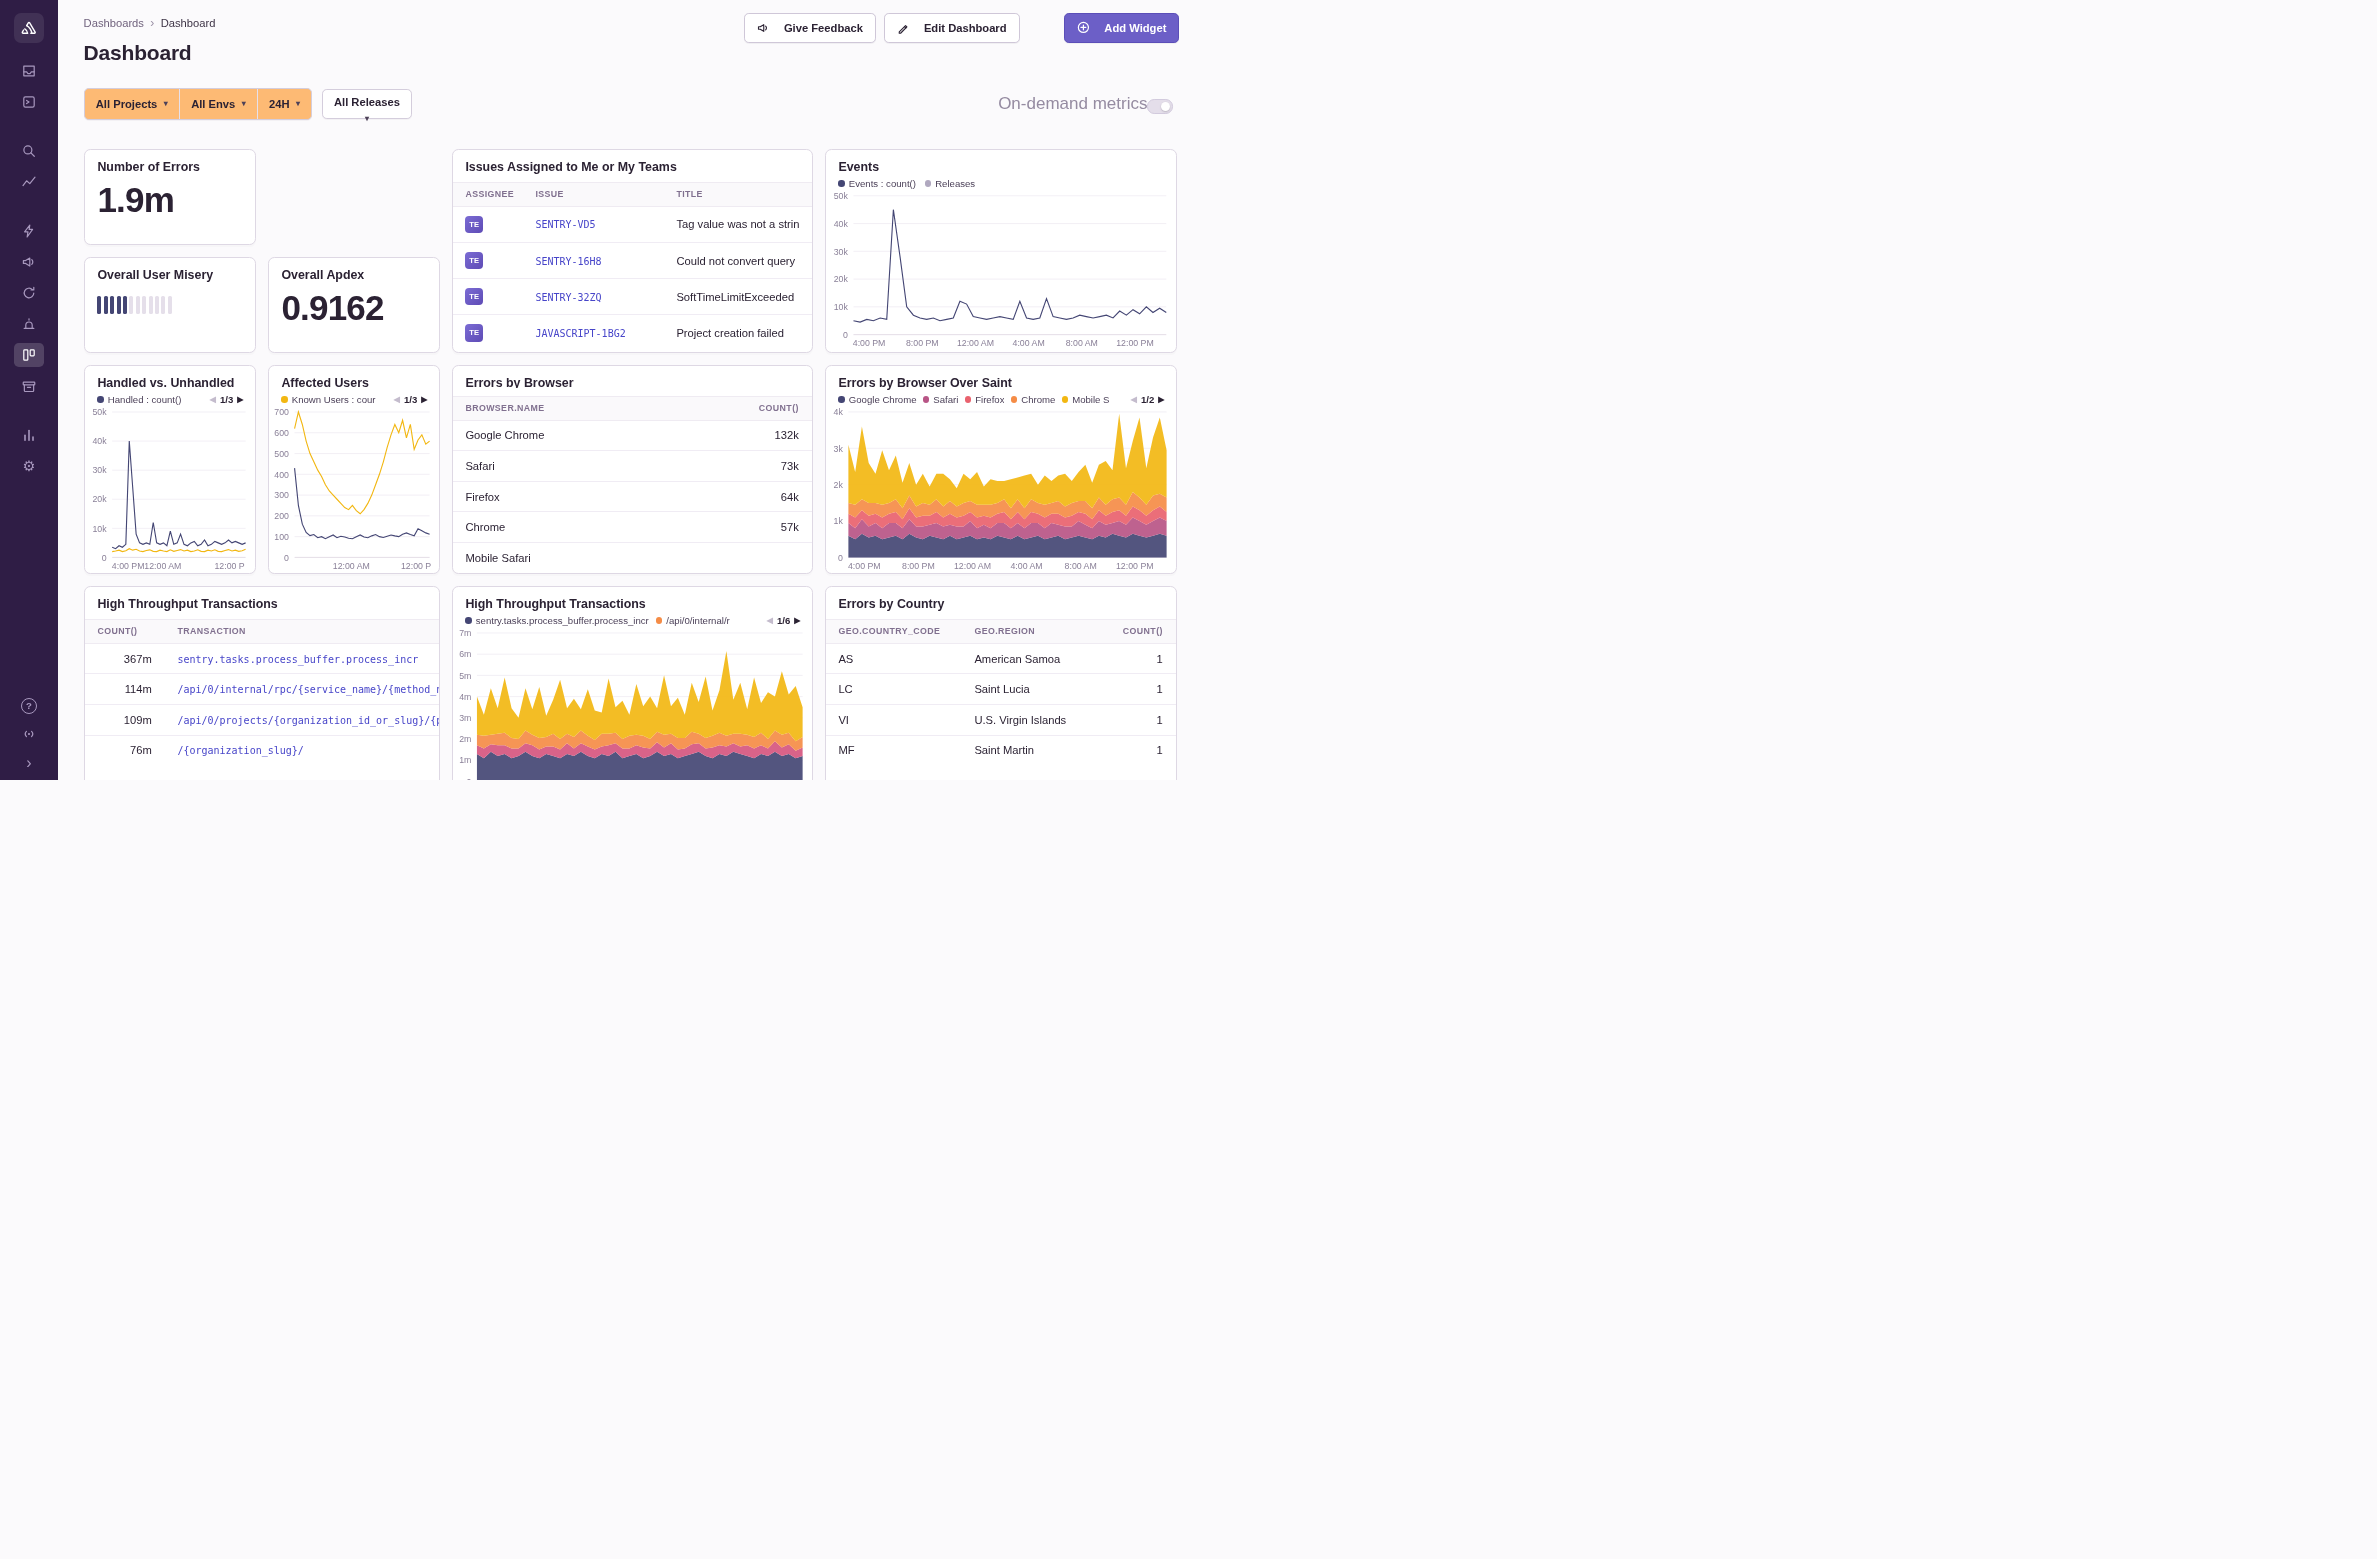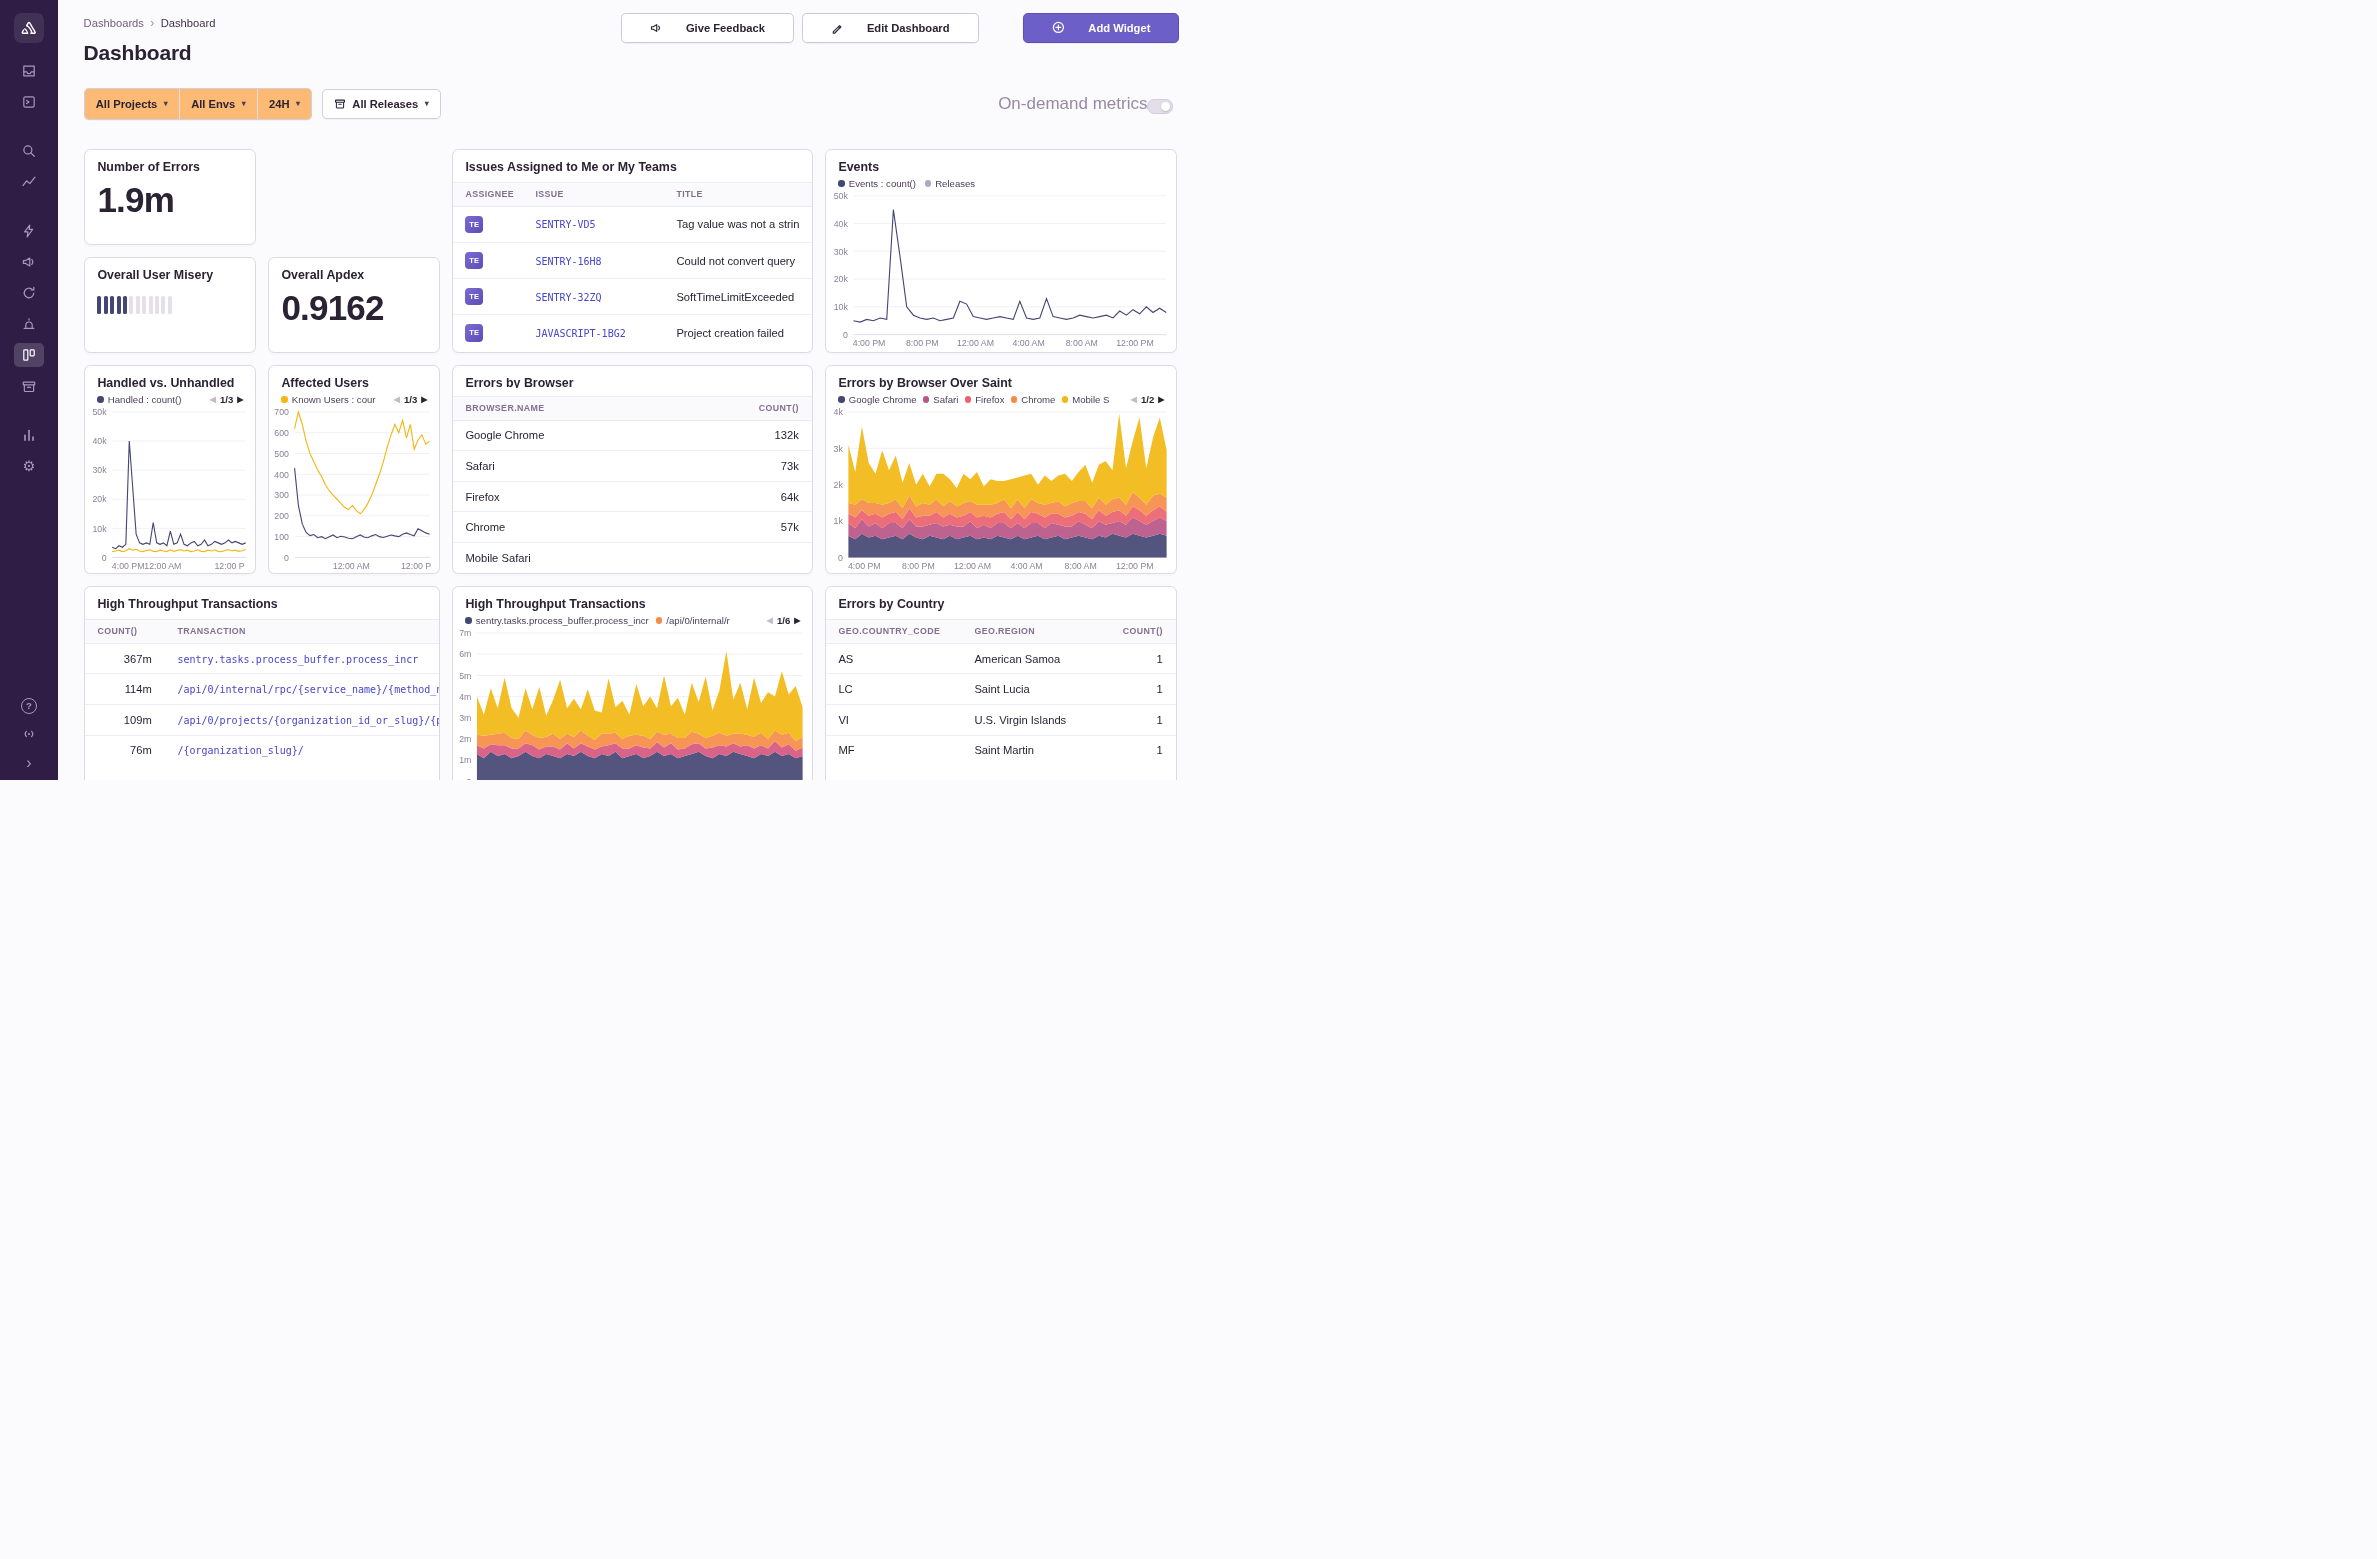--- a/index.html
+++ b/index.html
@@ -23,31 +23,31 @@
   .help-circle { width:16px; height:16px; border:1.2px solid #A898BE; border-radius:50%; color:#A898BE; font-size:9.6px; font-weight:bold; display:flex; align-items:center; justify-content:center; }
   .collapse-gl { color:#A898BE; font-size:16px; line-height:1; }
   
   .main { flex:1; min-width:0; padding:12.8px 9.6px 0 25.6px; display:flex; flex-direction:column; }
   .topbar { display:flex; justify-content:space-between; align-items:flex-start; }
   .crumbs { font-size:11.2px; color:#71637E; display:flex; gap:6.4px; align-items:center; margin-top:3.2px; }
   .crumbs .cur { color:#3E3446; }
   .crumbs .sep { color:#9C92A8; font-size:12px; }
   .page-title { font-size:21px; font-weight:700; letter-spacing:-0.2px; margin-top:11.2px; color:#2B2233; }
   .actions { display:flex; gap:8px; }
-  .btn { height:30px; padding:0 28px; border:0.8px solid #CFC7D8; border-radius:4.8px; background:#fff; font-family:inherit; font-weight:700; font-size:11.2px; color:#2B2233; display:inline-flex; align-items:center; gap:24px; cursor:pointer; box-shadow:0 0.8px 0.8px rgba(43,34,51,.05); }
+  .btn { height:30px; padding:0 12px; border:0.8px solid #CFC7D8; border-radius:4.8px; background:#fff; font-family:inherit; font-weight:700; font-size:11.2px; color:#2B2233; display:inline-flex; align-items:center; gap:15px; cursor:pointer; box-shadow:0 0.8px 0.8px rgba(43,34,51,.05); }
   .btn svg { stroke:#2B2233; fill:none; stroke-width:1.5; stroke-linecap:round; stroke-linejoin:round; }
   .btn.primary { background:#6C5FC7; border-color:#5B4EB8; color:#fff;margin-left:36px; }
   .btn.primary svg { stroke:#fff; }
   
   .filters { display:flex; align-items:center; gap:9.6px; margin-top:22.4px; }
   .seg { display:inline-flex; border:0.8px solid #D4CDDC; border-radius:4.8px; background:#fdba74; overflow:hidden; box-shadow:0 0.8px 0.8px rgba(43,34,51,.04); }
   .seg .fbtn { border:none; background:none; border-left:0.8px solid #E6E0EB; }
   .seg .fbtn:first-child { border-left:none; }
   .fbtn { height:30px; padding:0 11.2px; display:inline-flex; align-items:center; gap:6.4px; font-family:inherit; font-size:11.2px; font-weight:700; color:#2B2233; cursor:pointer; background:#fff; }
-  .fbtn.alone { border:0.8px solid #D4CDDC; border-radius:4.8px; box-shadow:0 0.8px 0.8px rgba(43,34,51,.04); }
+  .fbtn.alone { border:0.8px solid #D4CDDC; border-radius:4.8px; box-shadow:0 0.8px 0.8px rgba(43,34,51,.04);flex-direction:column; }
   .caret { font-size:8px; color:#4D4158; }
   .fbtn svg { stroke:#2B2233; fill:none; stroke-width:1.4; stroke-linecap:round; stroke-linejoin:round; }
   .ondemand { margin-left:auto; display:flex; align-items:flex-end; gap:0; color:#958BA1; font-size:17px; padding-right:6.4px; }
   .tog { width:25.6px; height:14.4px; border-radius:7.2px; background:#E4DEEA; border:0.8px solid #D2CADD; position:relative; cursor:pointer; }
   .tog::after { content:''; position:absolute; right:1.6px; top:1.6px; width:9.6px; height:9.6px; border-radius:50%; background:#fff; box-shadow:0 0.8px 1.6px rgba(43,34,51,.25); }
   
   .grid { display:grid; grid-template-columns:172px 172px 361px 352px; grid-template-rows:96px 96px 209px 213px; gap:12px; margin-top:29px; }
   .card { background:#fff; border:0.8px solid #DED8E4; border-radius:6.4px; box-shadow:0 1.6px 0.8px rgba(43,34,51,.02); overflow:hidden; display:flex; flex-direction:column; min-height:0; min-width:0; }
   .c-errors{grid-column:1;grid-row:1} .c-issues{grid-column:2;grid-row:1}
   .c-misery{grid-column:1;grid-row:2} .c-apdex{grid-column:2;grid-row:2}

